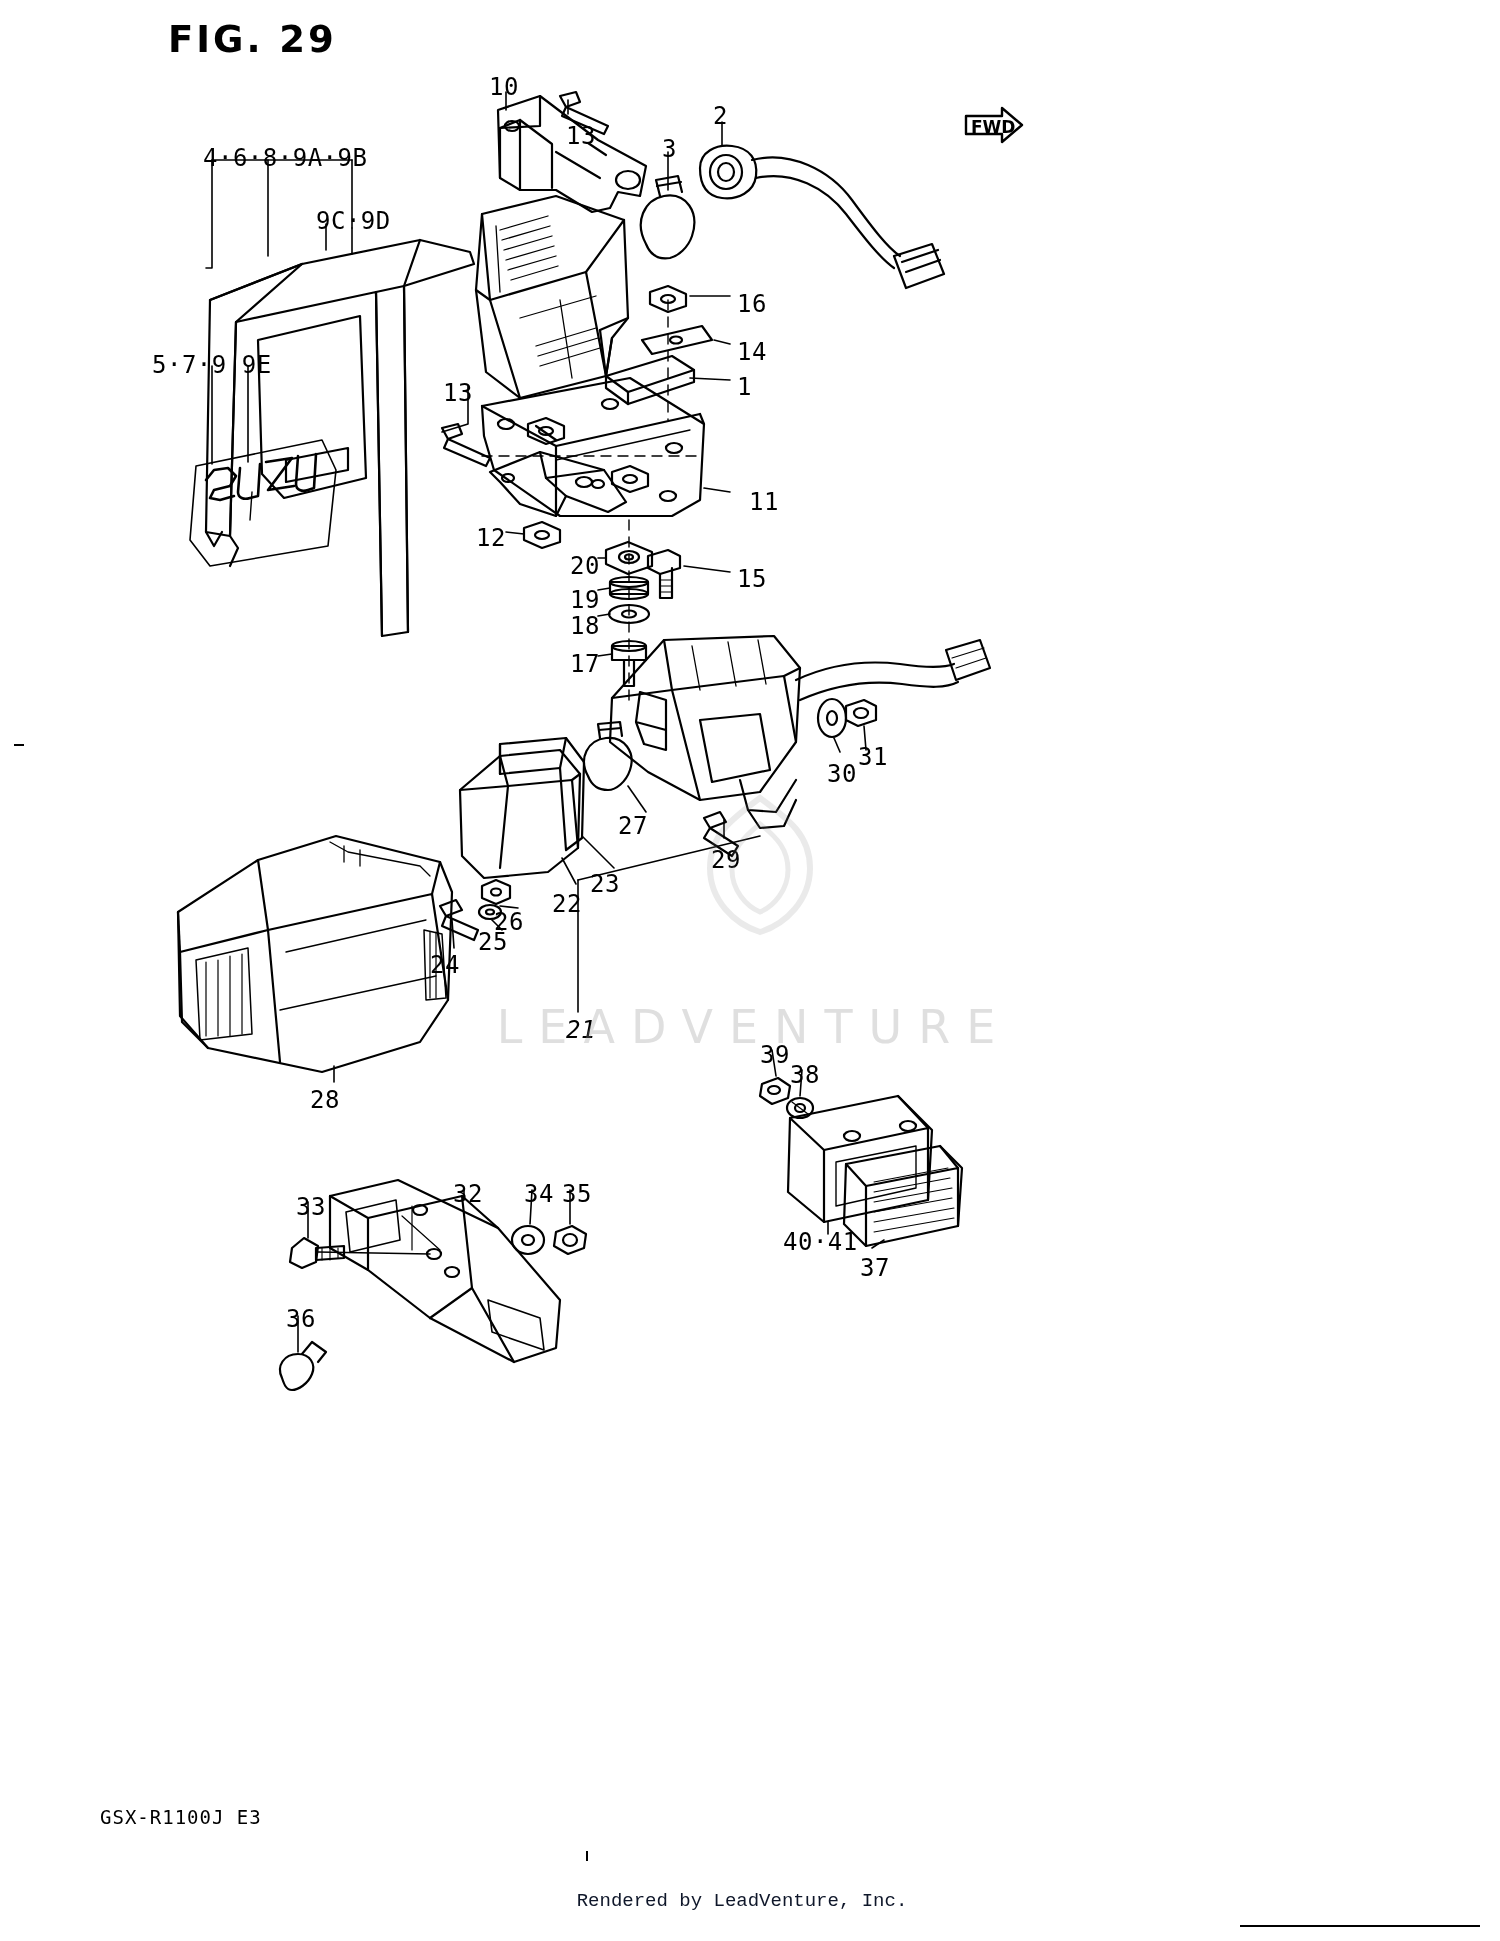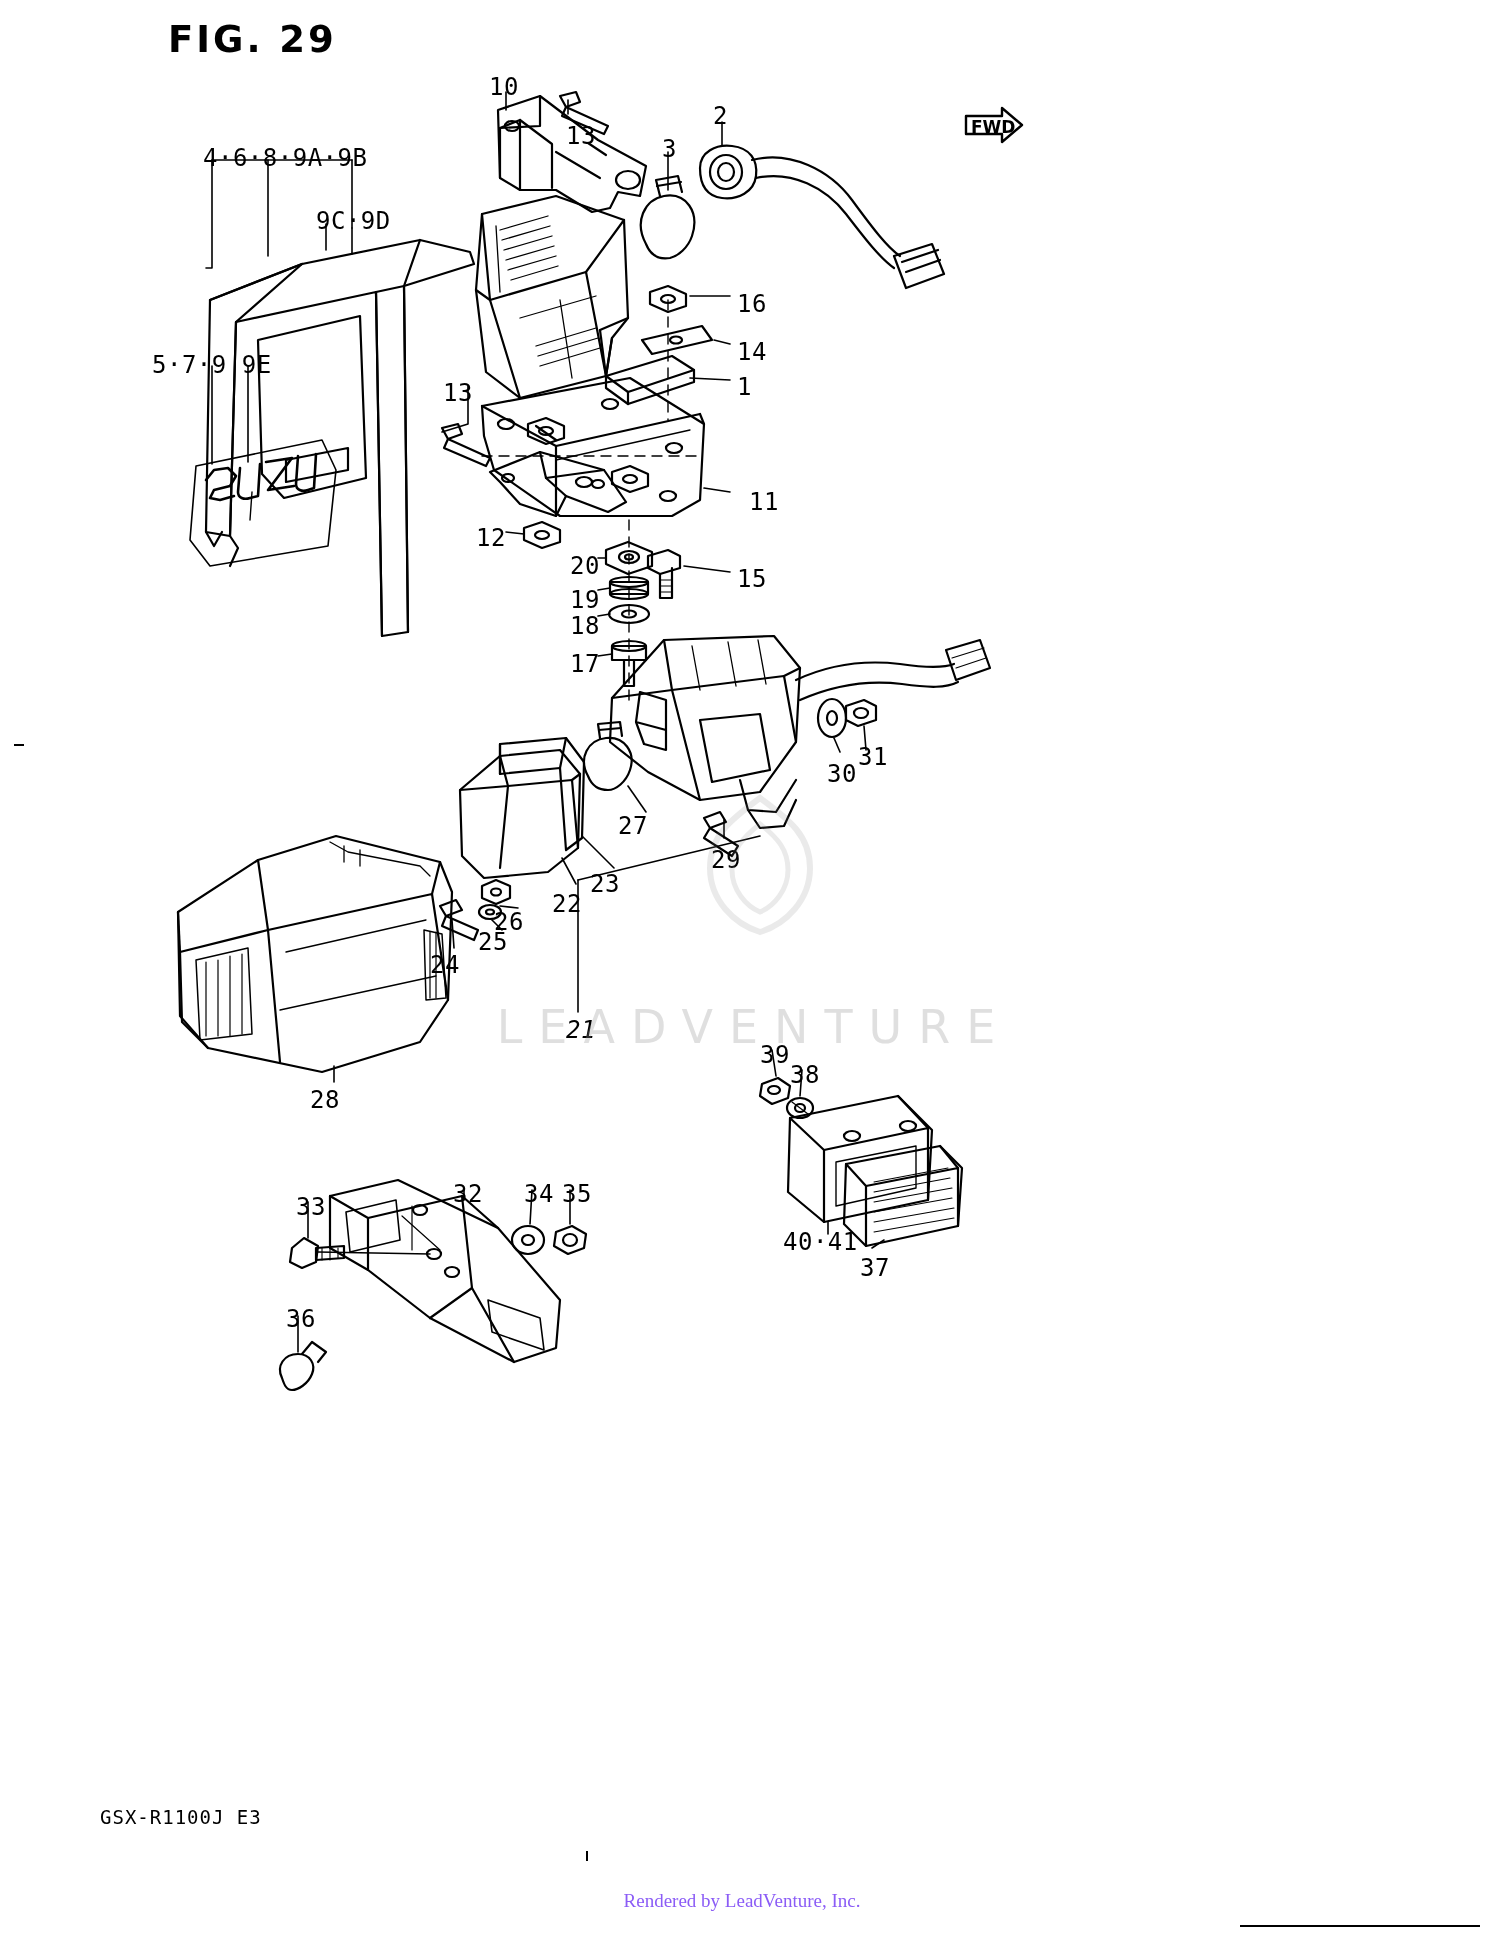--- a/index.html
+++ b/index.html
@@ -41,23 +41,23 @@
     font-size: 19px;
     letter-spacing: 1px;
   }
 
   .footer-credit {
     position: absolute;
     left: 0;
     top: 1890px;
     width: 1484px;
     text-align: center;
-    font-family: Liberation Serif, serif;
+    font-family: Liberation Mono, monospace;
     font-size: 19px;
-    color: #8b5cf6;
+    color: #0f172a;
   }
 
   .callout {
     position: absolute;
     font-family: "DejaVu Sans Mono", monospace;
     font-size: 24px;
     letter-spacing: 0.5px;
     white-space: nowrap;
     color: #000;
   }

